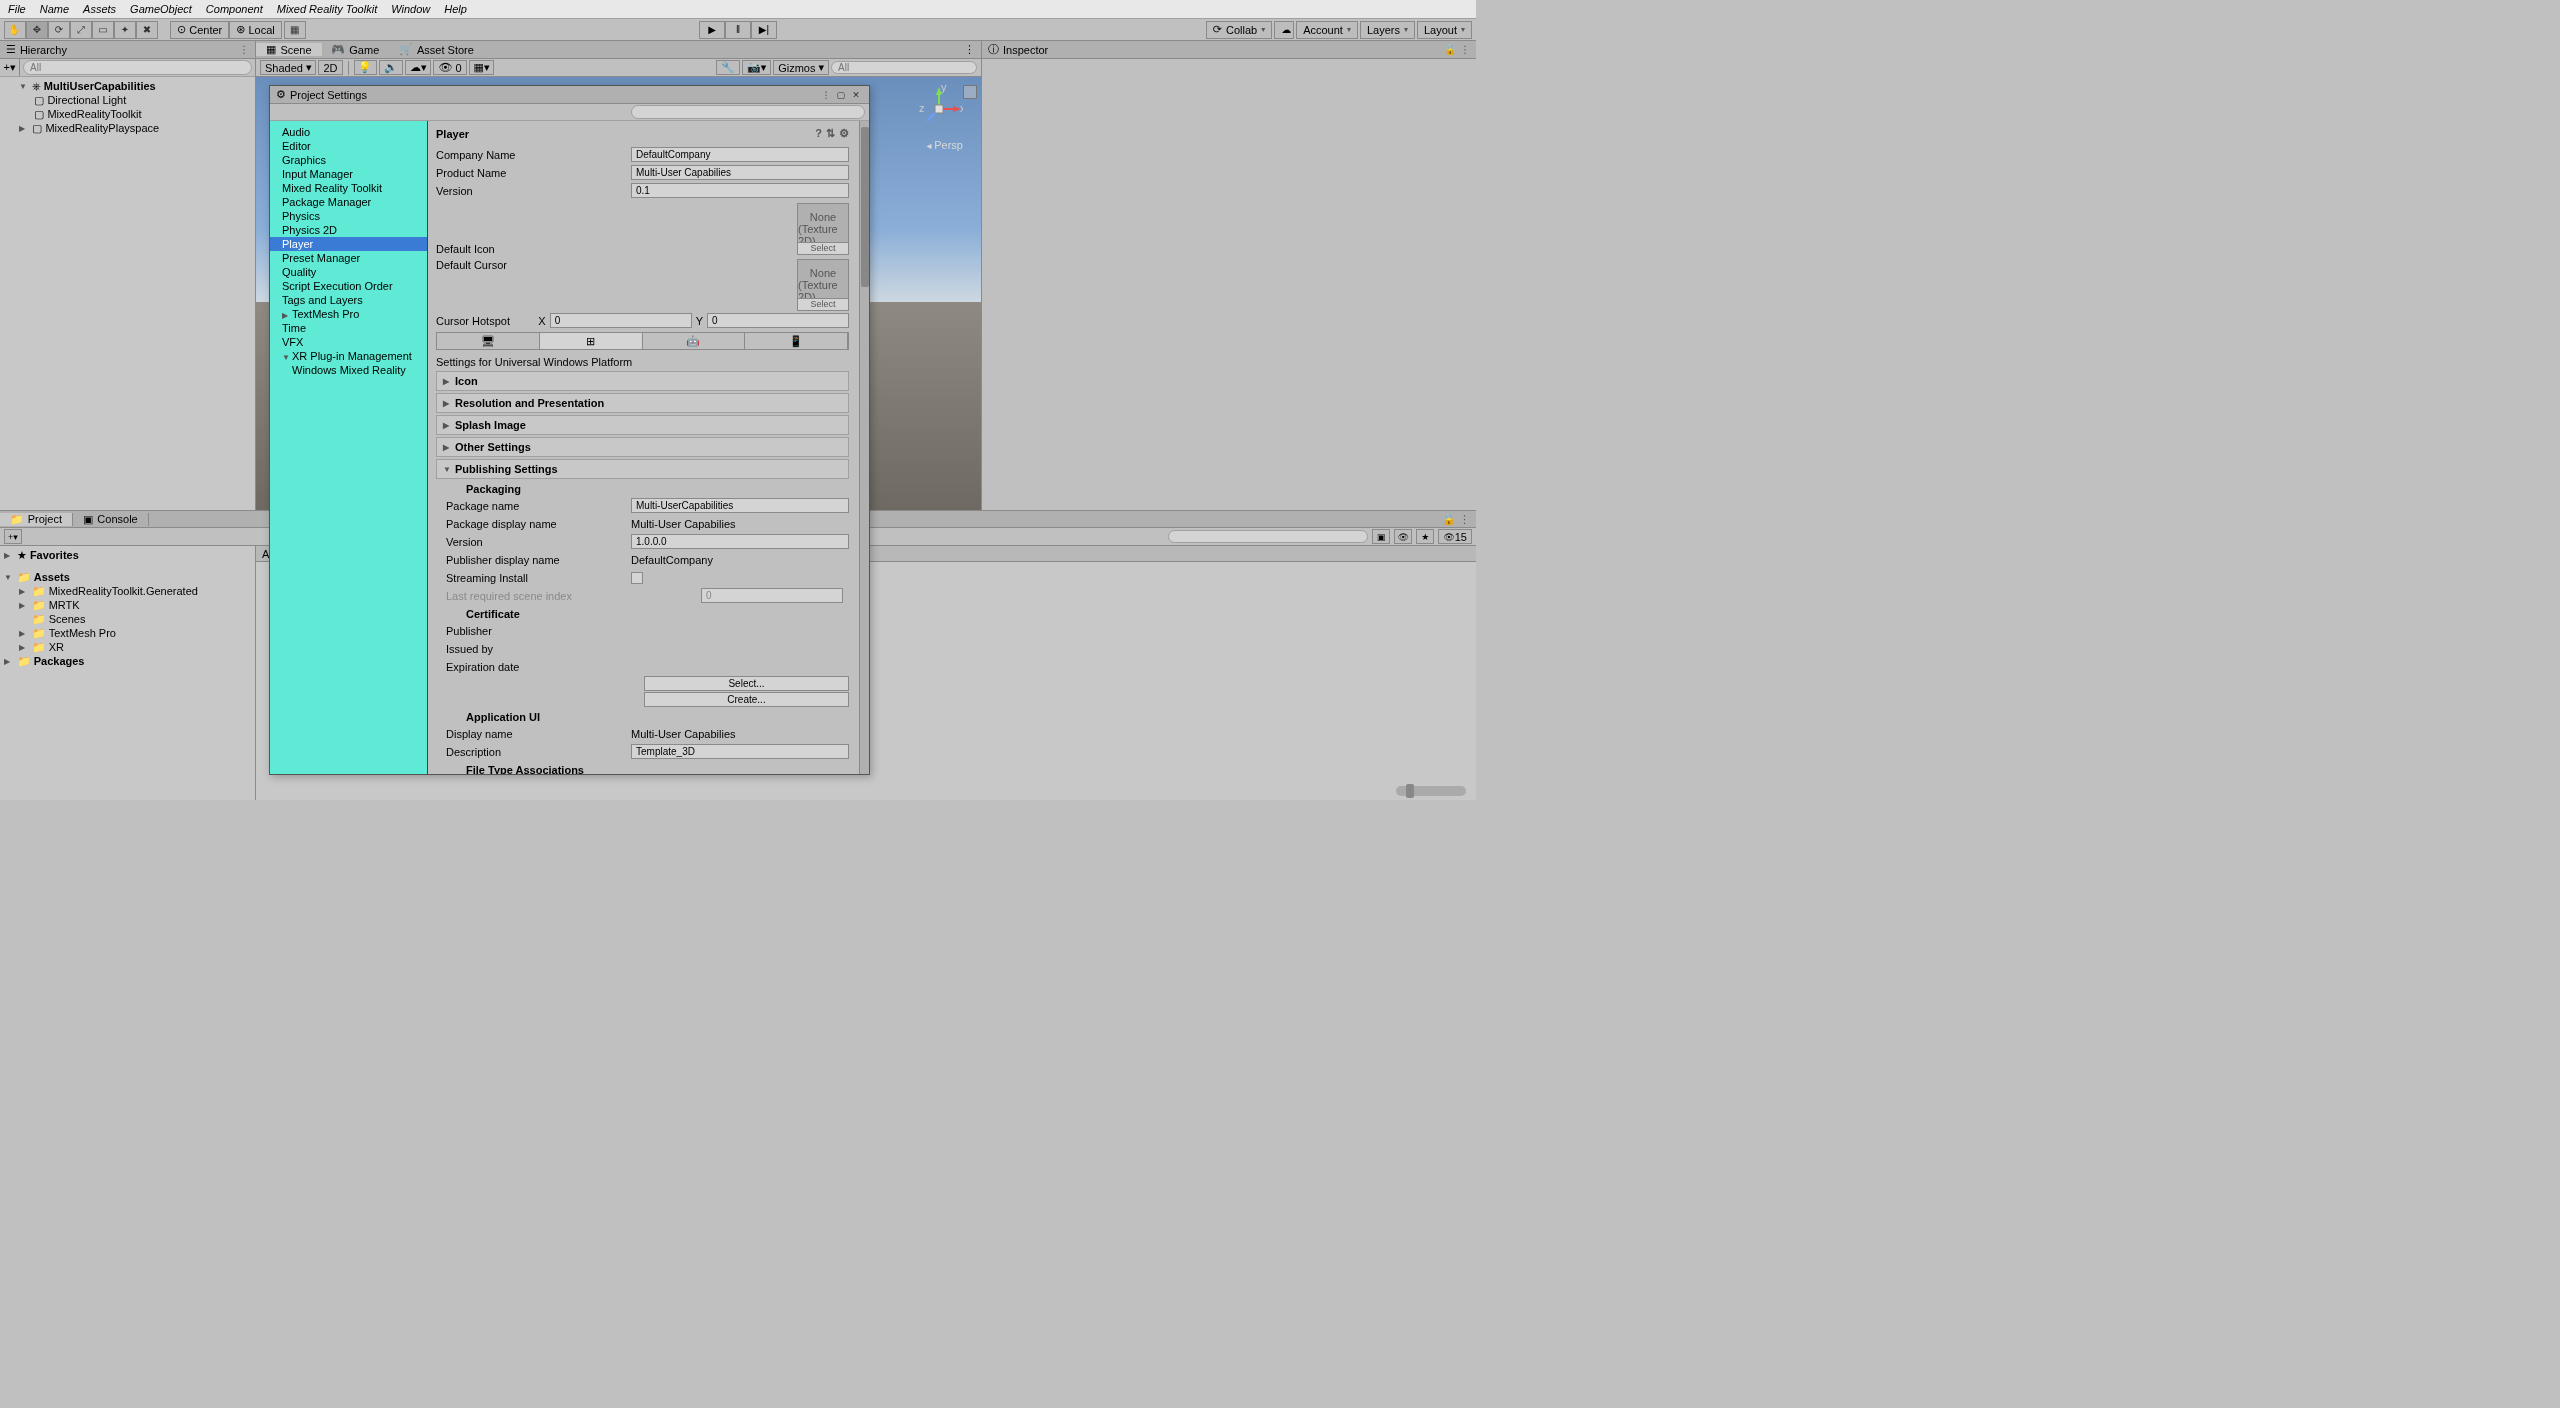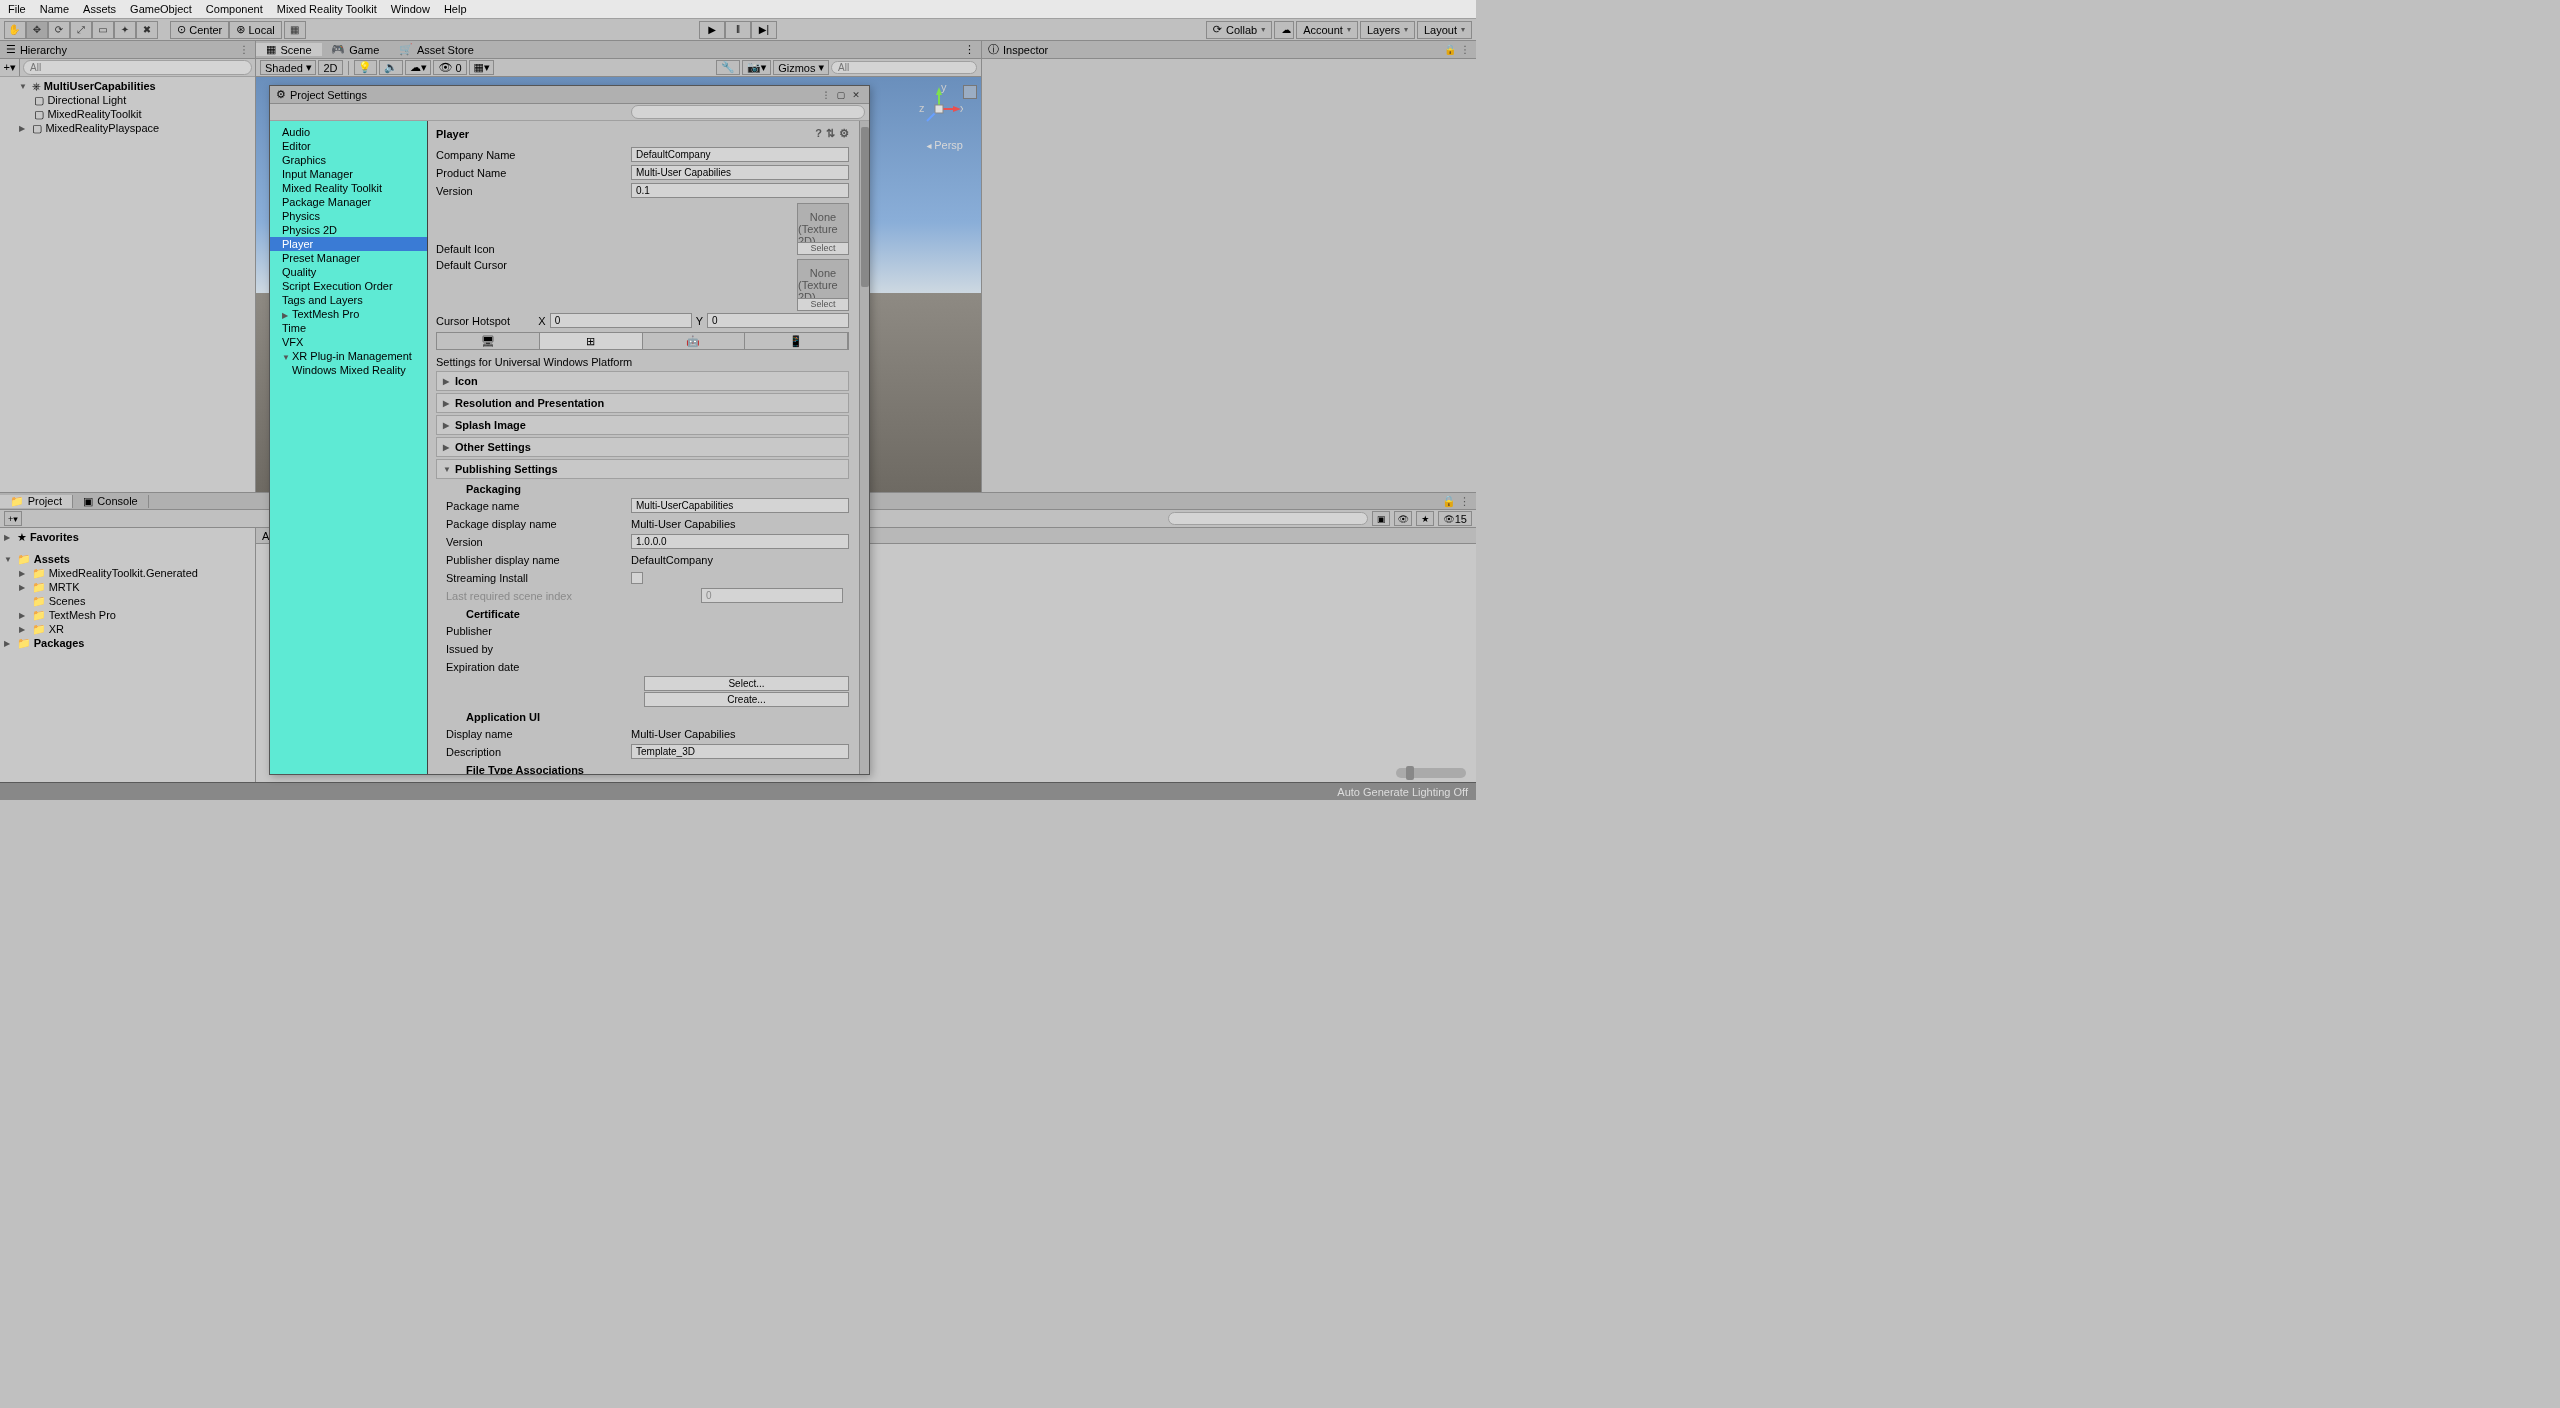--- a/index.html
+++ b/index.html
@@ -1,20 +1,20 @@
 <!DOCTYPE html>
 <html><head>
 <meta charset="utf-8">
 <style>
 * { margin:0; padding:0; box-sizing:border-box; font-family:Arial,Helvetica,sans-serif; font-size:11px; }
 html,body { width:100%; height:100%; background:#c0c0c0; overflow:hidden; user-select:none; }
 .root { display:flex; flex-direction:column; width:1476px; height:800px; background:#c0c0c0; }
 
 
-.menubar { display:flex; gap:14px; padding:3px 8px; background:#e8e8e8; border-bottom:1px solid #a0a0a0; }
+.menubar { display:flex; gap:14px; padding:3px 8px; background:#e8e8e8; border-bottom:1px solid #a0a0a0;font-style:italic; }
 .menubar span { cursor:pointer; }
 
 
 .toolbar { display:flex; align-items:center; height:22px; background:#c0c0c0; border-bottom:1px solid #8a8a8a; padding:0 4px; position:relative; }
 .tool-btn { width:22px; height:18px; background:#bdbdbd; border:1px solid #8a8a8a; margin-right:0px; display:flex; align-items:center; justify-content:center; font-size:10px; color:#333; cursor:pointer;}
 .tool-group { display:flex; }
 .pivot-btn { height:18px; background:#bdbdbd; border:1px solid #8a8a8a; padding:0 6px; display:flex; align-items:center; gap:3px; font-size:10px; cursor:pointer;}
 .play-controls { position:absolute; left:50%; transform:translateX(-50%); display:flex; }
 .play-btn { width:26px; height:18px; background:#bdbdbd; border:1px solid #8a8a8a; display:flex; align-items:center; justify-content:center; font-size:10px; cursor:pointer;}
 .top-right { margin-left:auto; display:flex; gap:2px; }
@@ -357,23 +357,20 @@
     </div>
     <div class="proj-grid">
       <div class="proj-grid-header">A</div>
       <div class="proj-slider">
             <div class="knob"></div>
           </div>
     </div>
   </div>
 </div>
 
-<div class="statusbar">
-  <span class="r">Auto Generate Lighting Off</span>
-</div>
 
 <div class="dialog">
   <div class="dlg-title">
     <span>⚙</span>
     <span>Project Settings</span>
     <div class="winbtns">
       <span>⋮</span>
       <span>▢</span>
       <span>✕</span>
     </div>

